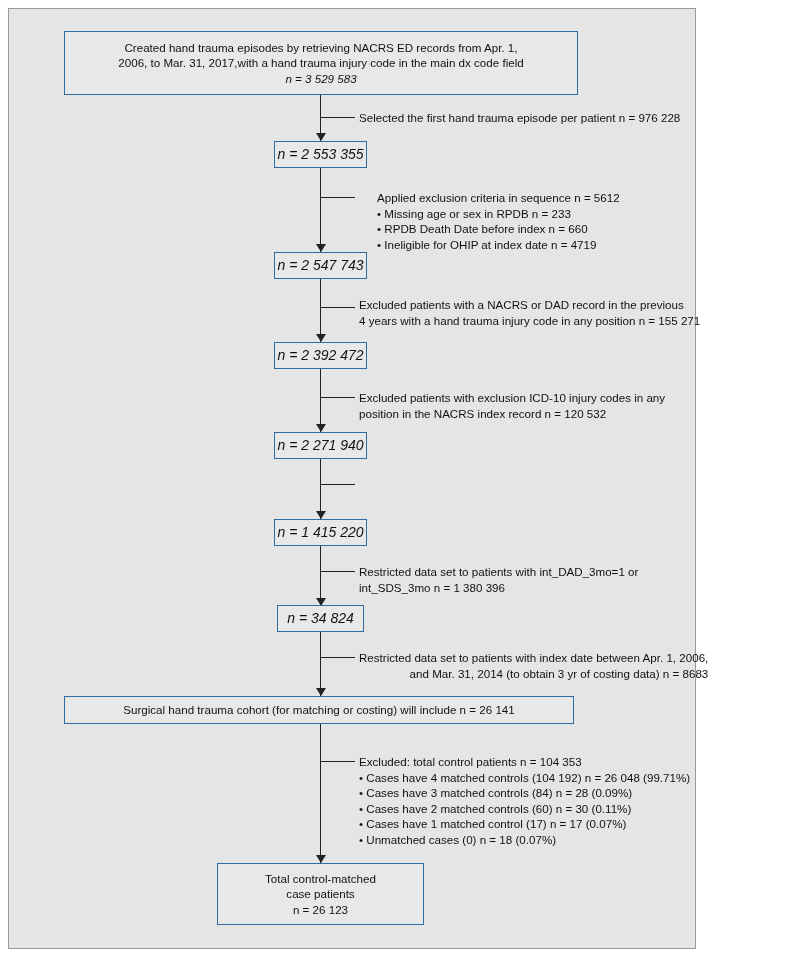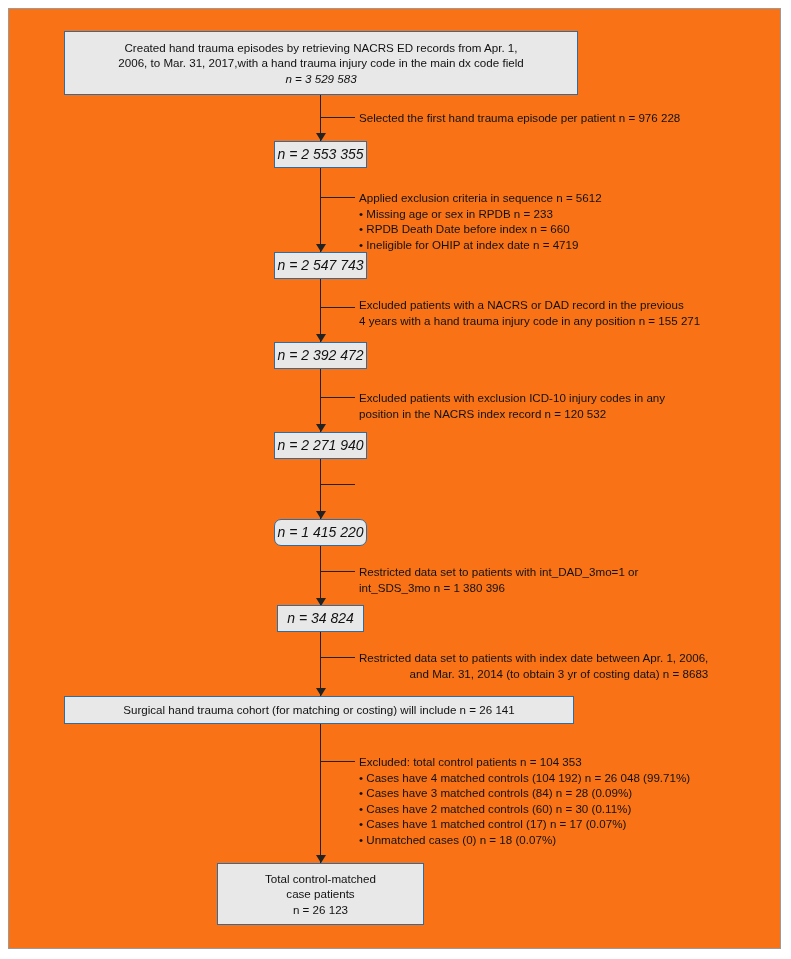--- a/index.html
+++ b/index.html
@@ -11,24 +11,24 @@
     width: 791px;
     height: 959px;
     font-family: "Liberation Sans", sans-serif;
     color: #1a1a1a;
     overflow: hidden;
   }
   #figure-frame {
     position: absolute;
     left: 8px;
     top: 8px;
-    width: 773px;
+    width: 688px;
     height: 941px;
     border: 1px solid #9a9a9a;
-    background: #f97316;
+    background: #e5e5e5;
     box-sizing: border-box;
   }
   #flow-canvas {
     position: absolute;
     left: 0;
     top: 0;
     width: 773px;
     height: 941px;
   }
   
@@ -98,21 +98,21 @@
       <span class="head-line">Selected the first hand trauma episode per patient  n = 976 228</span>
     </div>
 
     <div class="node-box small-box" style="left:265px; top:132px; width:93px; height:27px;">
       <span class="line" style="font-style:italic;">n = 2 553 355</span>
     </div>
 
     <div class="vline" style="left:311px; top:159px; height:84px;"></div>
     <div class="arrow-head" style="left:307px; top:235px;"></div>
     <div class="tick" style="left:312px; top:188px; width:34px;"></div>
-    <div class="annot" style="left:350px; top:181px;">
+    <div class="annot" style="left:368px; top:181px;">
       <span class="head-line">Applied exclusion criteria in sequence  n = 5612</span>
       <span class="bullet-line">• Missing age or sex in RPDB  n = 233</span>
       <span class="bullet-line">• RPDB Death Date before index  n = 660</span>
       <span class="bullet-line">• Ineligible for OHIP at index date  n = 4719</span>
     </div>
 
     <div class="node-box small-box" style="left:265px; top:243px; width:93px; height:27px;">
       <span class="line" style="font-style:italic;">n = 2 547 743</span>
     </div>
 
@@ -137,21 +137,21 @@
     </div>
 
     <div class="node-box small-box" style="left:265px; top:423px; width:93px; height:27px;">
       <span class="line" style="font-style:italic;">n = 2 271 940</span>
     </div>
 
     <div class="vline" style="left:311px; top:450px; height:60px;"></div>
     <div class="arrow-head" style="left:307px; top:502px;"></div>
     <div class="tick" style="left:312px; top:475px; width:34px;"></div>
 
-    <div class="node-box small-box" style="left:265px; top:510px; width:93px; height:27px;border-radius:7px;">
+    <div class="node-box small-box" style="left:265px; top:510px; width:93px; height:27px;">
       <span class="line" style="font-style:italic;">n = 1 415 220</span>
     </div>
 
     <div class="vline" style="left:311px; top:537px; height:60px;"></div>
     <div class="arrow-head" style="left:307px; top:589px;"></div>
     <div class="tick" style="left:312px; top:562px; width:34px;"></div>
     <div class="annot" style="left:350px; top:555px;">
       <span class="head-line">Restricted data set to patients with int_DAD_3mo=1 or</span>
       <span class="head-line">int_SDS_3mo  n = 1 380 396</span>
     </div>

